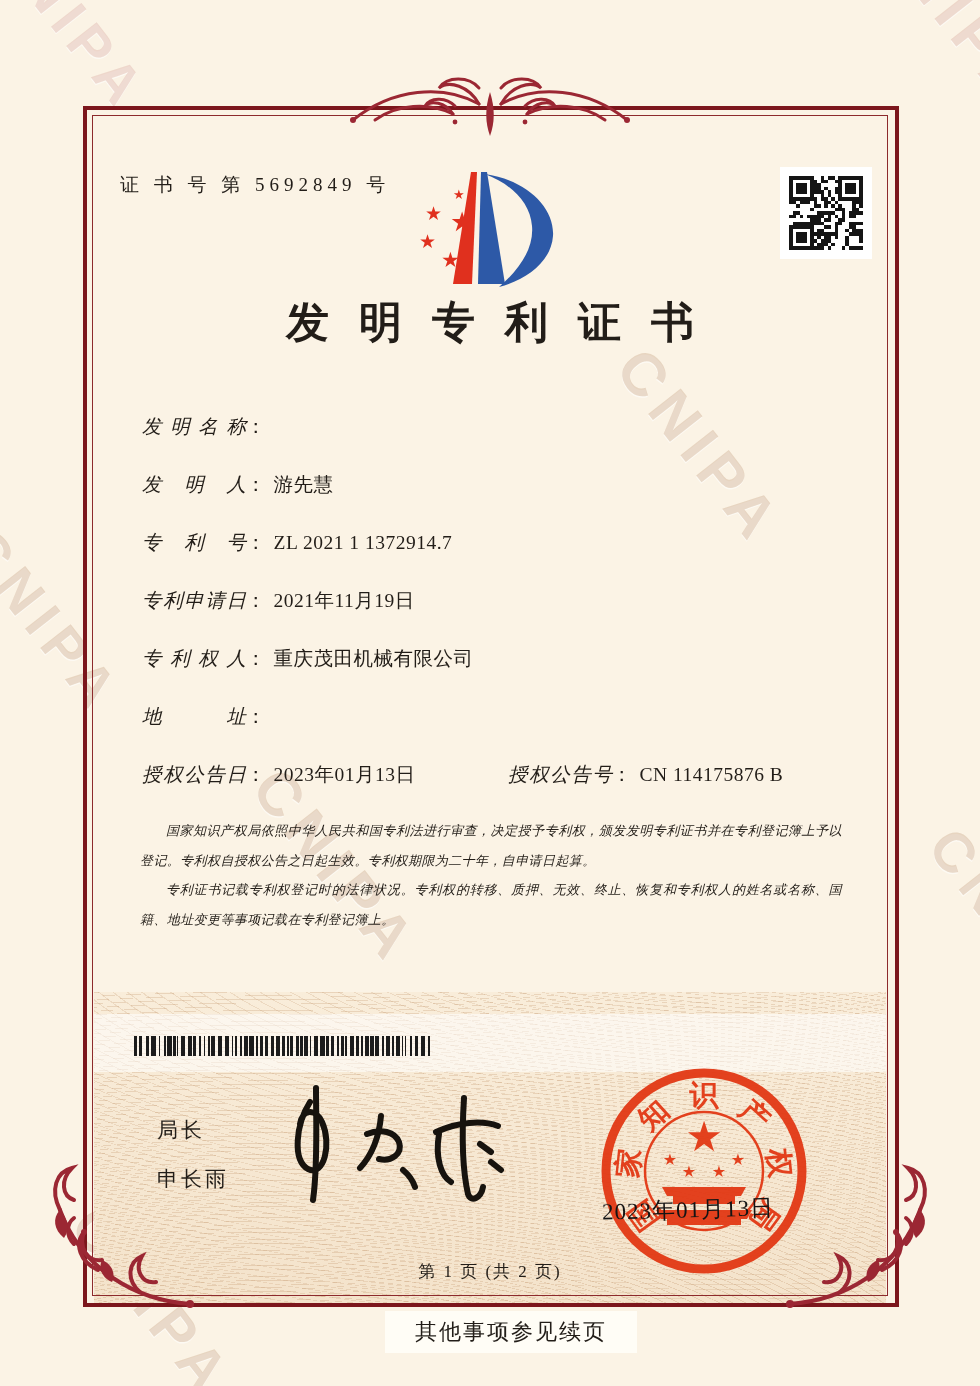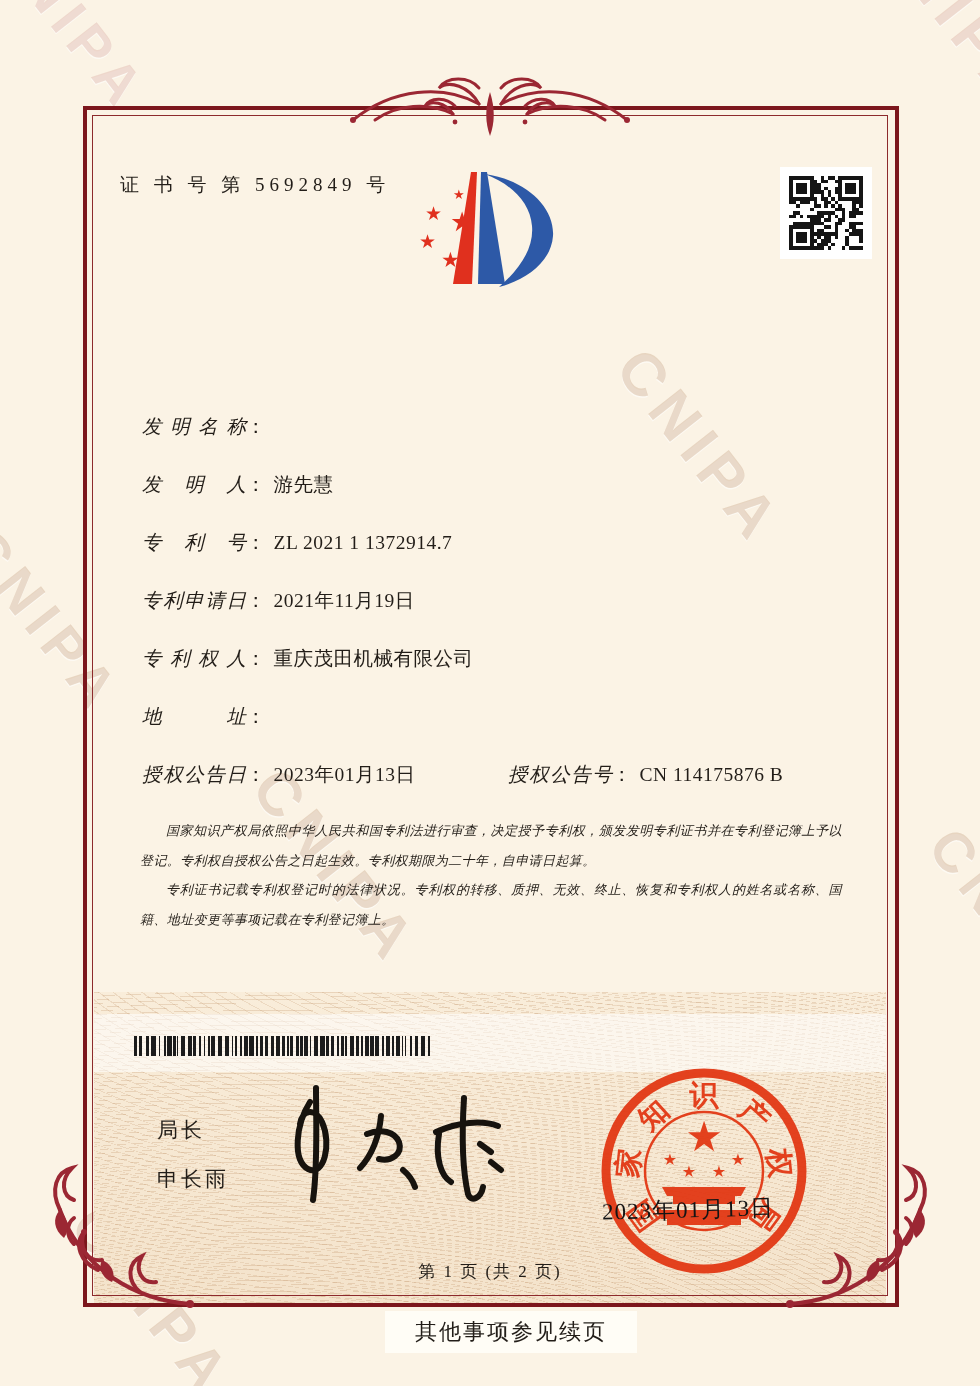--- a/index.html
+++ b/index.html
@@ -609,20 +609,21 @@
         <i></i>
         <i class="on"></i>
         <i></i>
         <i class="on"></i>
         <i class="on"></i>
         <i class="on"></i>
         <i class="on"></i>
       </div>
     </div>
 
+  <div class="title">发明专利证书</div>
 
   <div class="fields">
     <div class="row">
       <span class="flabel">发明名称</span>
         <span class="colon">：</span>
     </div>
     <div class="row">
       <span class="flabel">发明人</span>
         <span class="colon">：</span>
       <span class="fvalue">游先慧</span>

